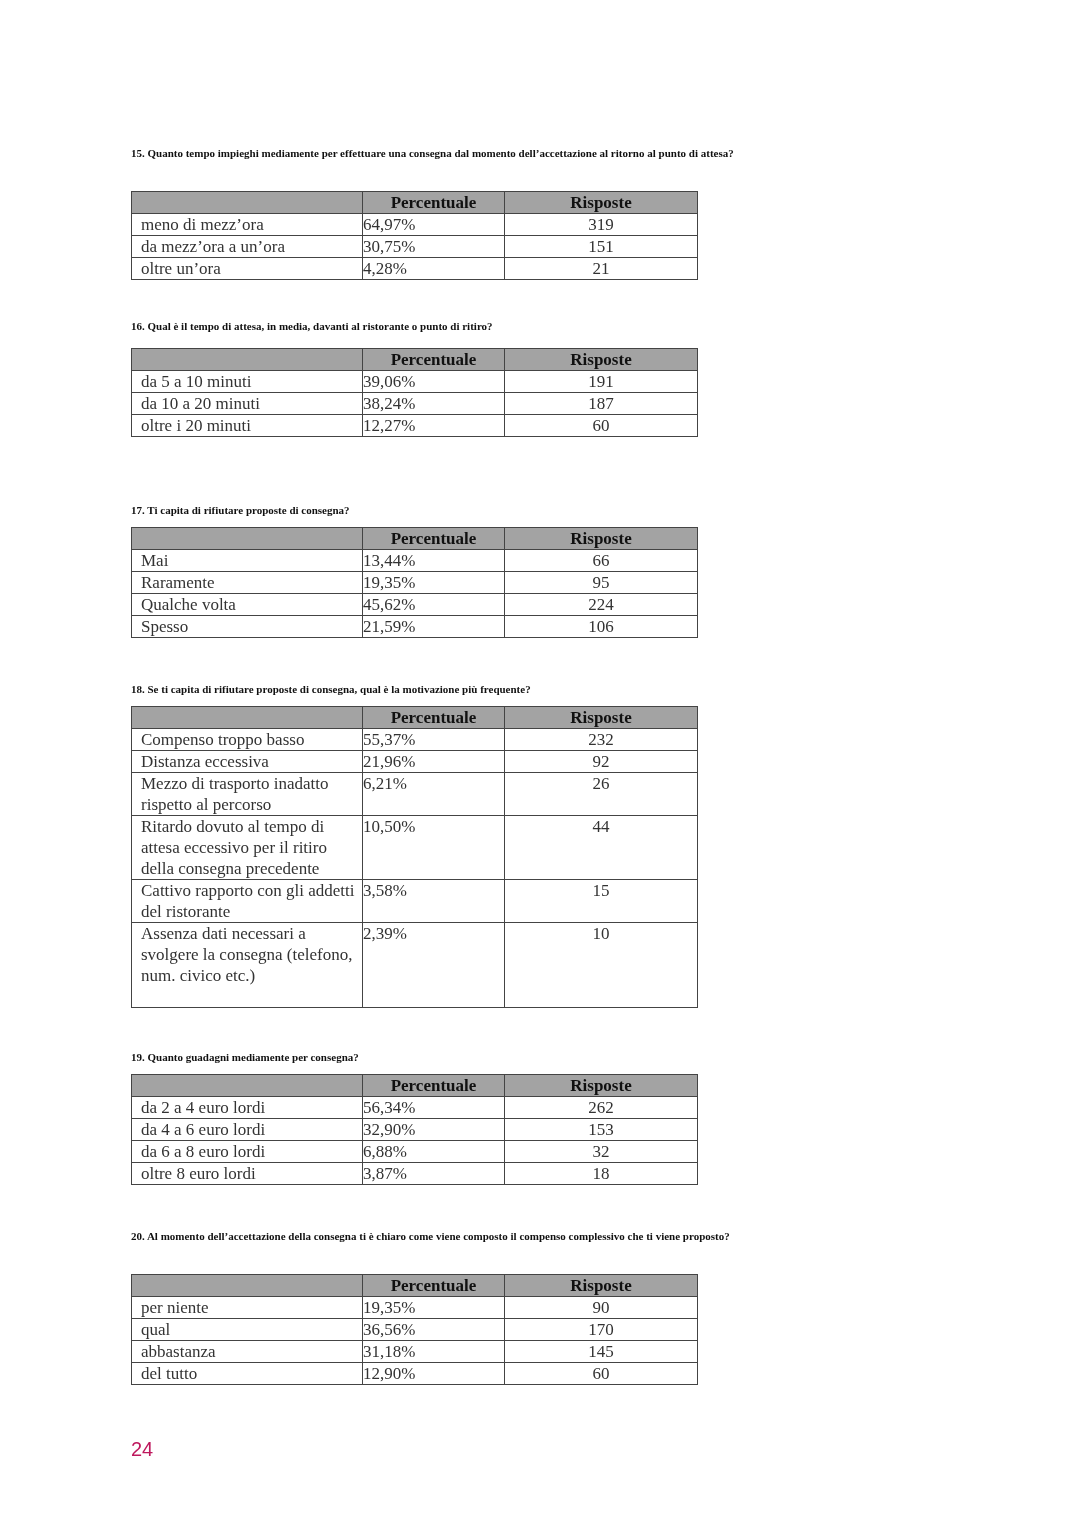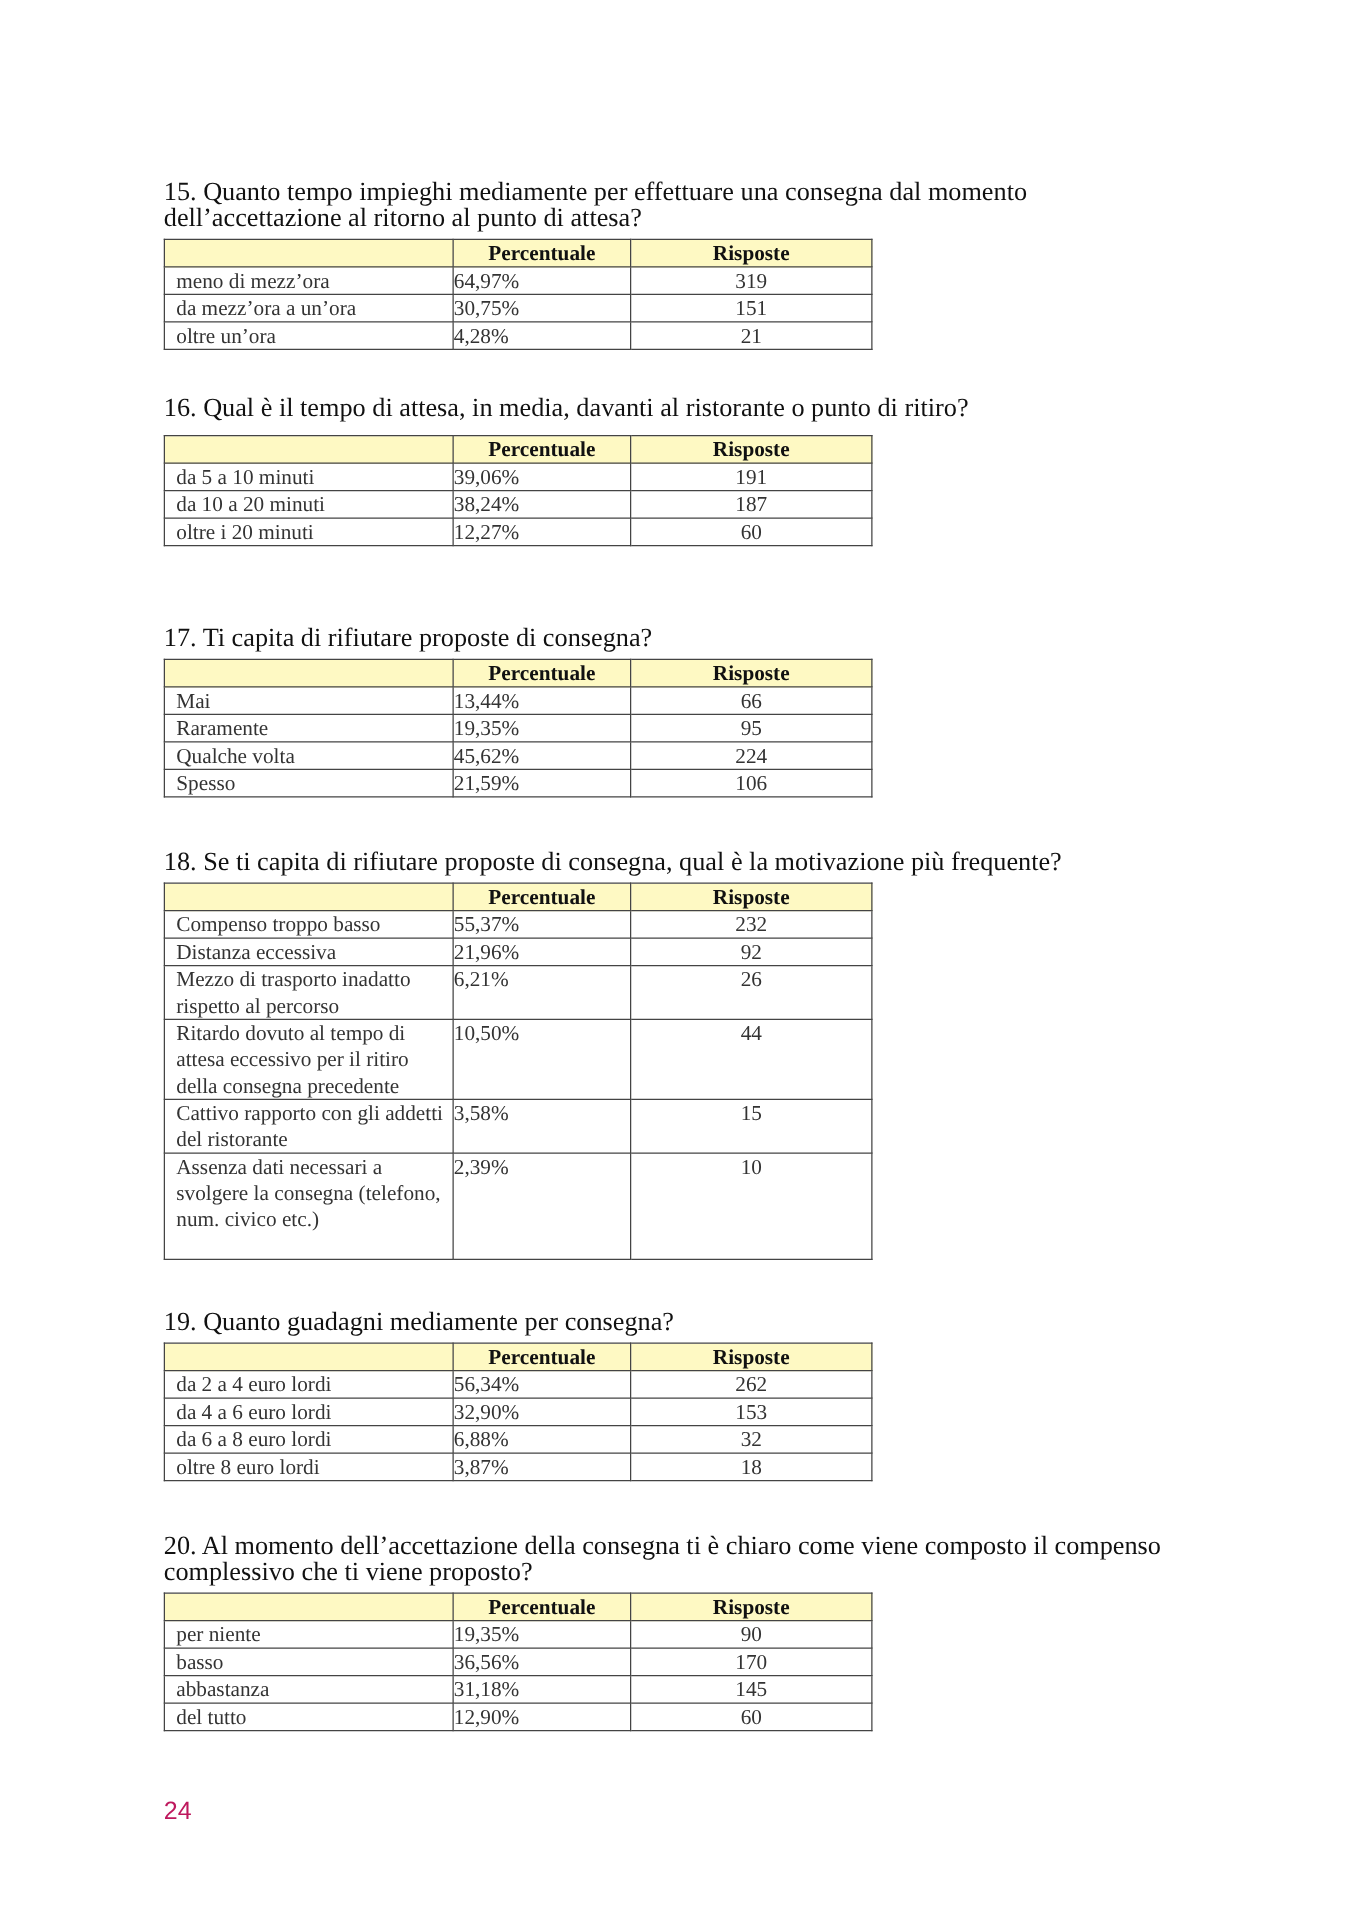--- a/index.html
+++ b/index.html
@@ -1,35 +1,35 @@
 <!DOCTYPE html>
 <html><head>
 <meta charset="utf-8">
 <style>
   html, body { margin: 0; padding: 0; background: #ffffff; }
   body { width: 1080px; height: 1527px; position: relative; overflow: hidden; color: #111; }
   .page { position: absolute; left: 0; top: 0; width: 1080px; height: 1527px; }
   .question {
     position: absolute; left: 131px; width: 800px;
-    font-family: "Liberation Serif", serif; font-weight: normal;
-    font-size: 21px; line-height: 21px; color: #111;
+    font-family: "Liberation Serif", serif; font-weight: bold;
+    font-size: 11px; line-height: 21px; color: #111;
   }
   table.survey {
     position: absolute; left: 131px; width: 566px;
     border-collapse: collapse; table-layout: fixed;
     font-family: "Liberation Serif", serif; font-size: 17px; color: #333;
   }
   table.survey col.c1 { width: 231px; }
   table.survey col.c2 { width: 142px; }
   table.survey col.c3 { width: 193px; }
   table.survey th, table.survey td {
     border: 1px solid #444; padding: 0 0 0 9px; line-height: 21px; vertical-align: top;
   }
   table.survey thead th {
-    background: #fef9c3; font-weight: bold; color: #111; text-align: center; padding: 0; height: 21px;
+    background: #a3a3a3; font-weight: bold; color: #111; text-align: center; padding: 0; height: 21px;
   }
   table.survey td.pct { padding: 0 38px 0 0; }
   table.survey td.num { text-align: center; padding: 0; }
   table.survey td.lbl { text-align: left; }
   .page-number {
     position: absolute; left: 131px; top: 1438px;
     font-family: Liberation Sans, sans-serif; font-size: 20px; color: #be185d;
   }
 </style>
 </head>
@@ -241,21 +241,21 @@
       <th>Risposte</th>
     </tr>
       </thead>
     <tbody>
       <tr>
         <td class="lbl">per niente</td>
         <td class="pct">19,35%</td>
         <td class="num">90</td>
       </tr>
       <tr>
-        <td class="lbl">basso</td>
+        <td class="lbl">qual</td>
         <td class="pct">36,56%</td>
         <td class="num">170</td>
       </tr>
       <tr>
         <td class="lbl">abbastanza</td>
         <td class="pct">31,18%</td>
         <td class="num">145</td>
       </tr>
       <tr>
         <td class="lbl">del tutto</td>

